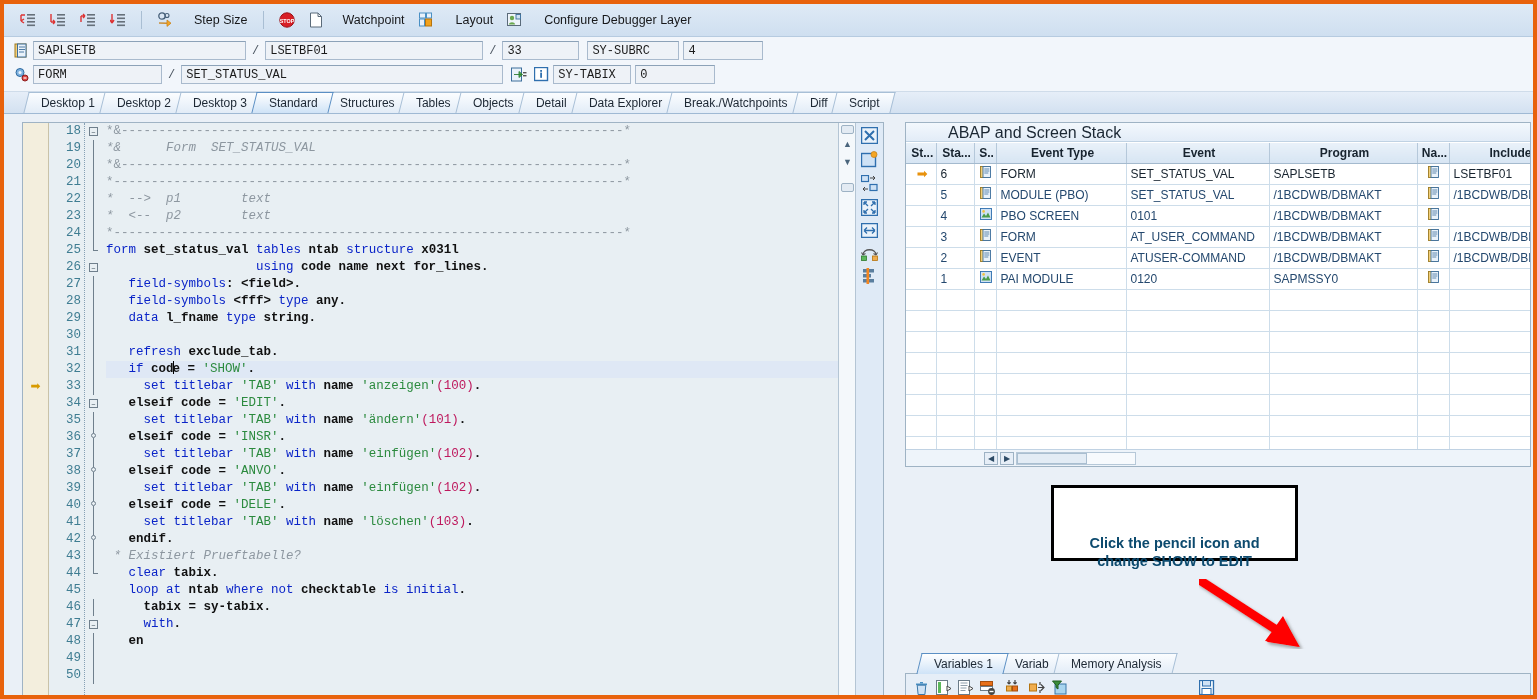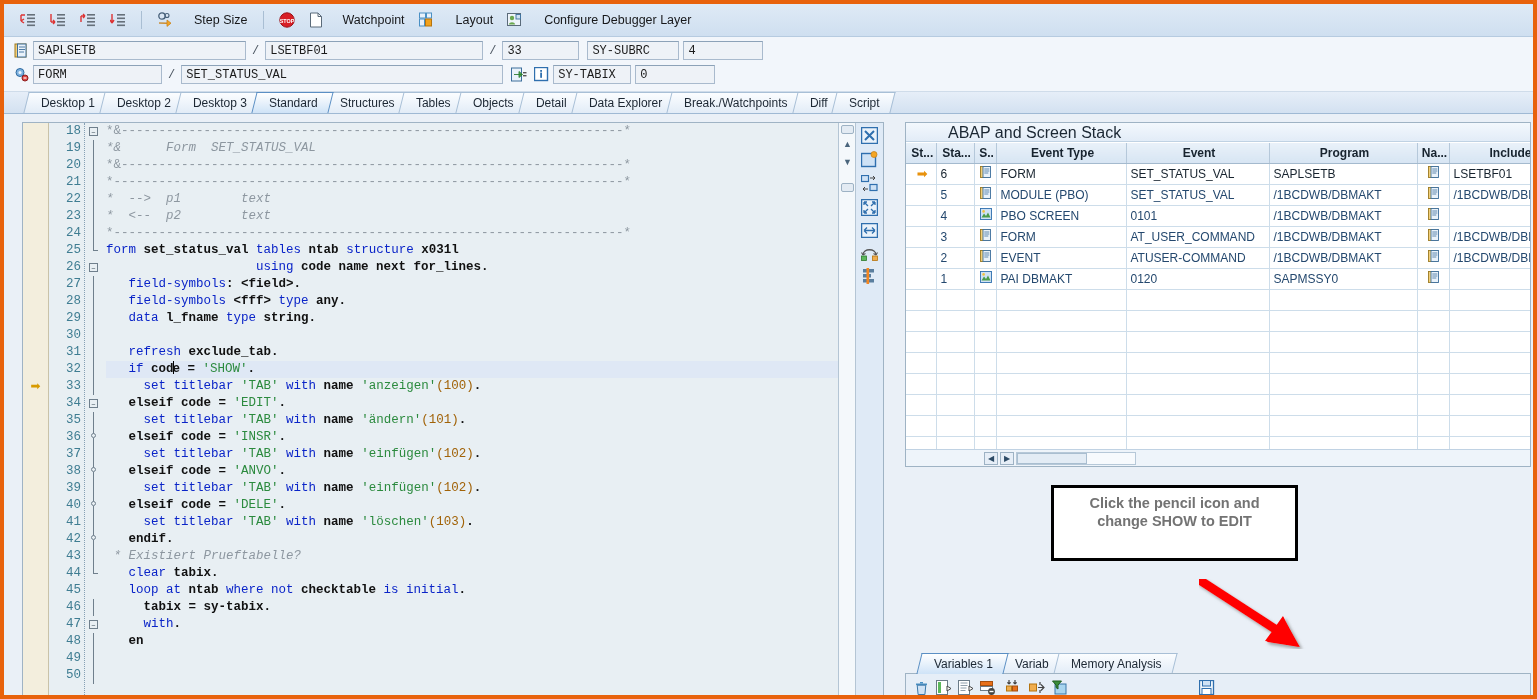--- a/index.html
+++ b/index.html
@@ -182,21 +182,21 @@
   .src-col .cell { height:17px; line-height:17px; white-space:pre; }
   .cell.hl { background:#dfe8f5; }
   .cur {
     display:inline-block; width:1px; height:13px; background:#000;
     vertical-align:-2px; margin:0 -1px;
   }
   .k { color:#0a24c8; }       
   .n { color:#101010; }       
   .b { color:#101010; font-weight:bold; } 
   .s { color:#2b8a3e; }       
-  .t { color:#a16207; }       
+  .t { color:#be185d; }       
   .c { color:#8d97a0; font-style:italic; }  
   .cd { color:#8d97a0; }
 
   
   .vscroll {
     width: 17px; flex:0 0 17px;
     background: #f4f8fb;
     border-left: 1px solid #b4c5d4;
     position: relative;
   }
@@ -309,23 +309,24 @@
 
   
   .callout {
     position:absolute; left:1047px; top:481px; width:247px; height:76px;
     background:#ffffff; border:3px solid #000000;
     z-index:50;
     display:flex; align-items:flex-start; justify-content:center;
     padding-top:6px;
   }
   .callout-text {
-    color:#737373; font-weight:bold; font-size:14.5px;
+    color:#0c4a6e; font-weight:bold; font-size:14.5px;
     text-align:center; line-height:18px;
     font-family:"Liberation Sans", sans-serif;
+    margin-top:40px;
   }
   .arrow-svg { position:absolute; left:1195px; top:575px; z-index:49; }
 </style>
 </head>
 <body>
 
 <div id="app">
  <div class="inner">
 
   <div class="toolbar">
@@ -892,21 +893,21 @@
                     <td>/1BCDWB/DBMAKT</td>
                   </tr>
                   <tr>
                     <td class="ct"></td>
                     <td class="idx">1</td>
                     <td class="ct"><svg width="13" height="13" viewBox="0 0 13 13">
                         <rect x="0.5" y="0.5" width="11" height="11" fill="#cfe2f5" stroke="#2f6fae" stroke-width=".9"></rect>
                         <path d="M1.5 9.5 l2.5 -4 l2 2.5 l2 -3.5 l2.5 5 z" fill="#4a9c4a"></path>
                         <circle cx="3.6" cy="3.4" r="1.3" fill="#f2c23d"></circle>
                       </svg></td>
-                    <td>PAI DBMAKT</td>
+                    <td>PAI MODULE</td>
                     <td>0120</td>
                     <td>SAPMSSY0</td>
                     <td class="ct"><svg width="13" height="13" viewBox="0 0 13 13">
                         <rect x="0.5" y="0.5" width="9" height="11" fill="#f3cf78" stroke="#9b7a22" stroke-width=".9"></rect>
                         <rect x="3" y="0.5" width="7.5" height="11" fill="#e9f2fa" stroke="#3c6e9c" stroke-width=".9"></rect>
                         <path d="M4.3 3 h5 M4.3 5 h5 M4.3 7 h4" stroke="#3c6e9c" stroke-width=".8"></path>
                       </svg></td>
                     <td></td>
                   </tr>
                   <tr class="blank-row">

